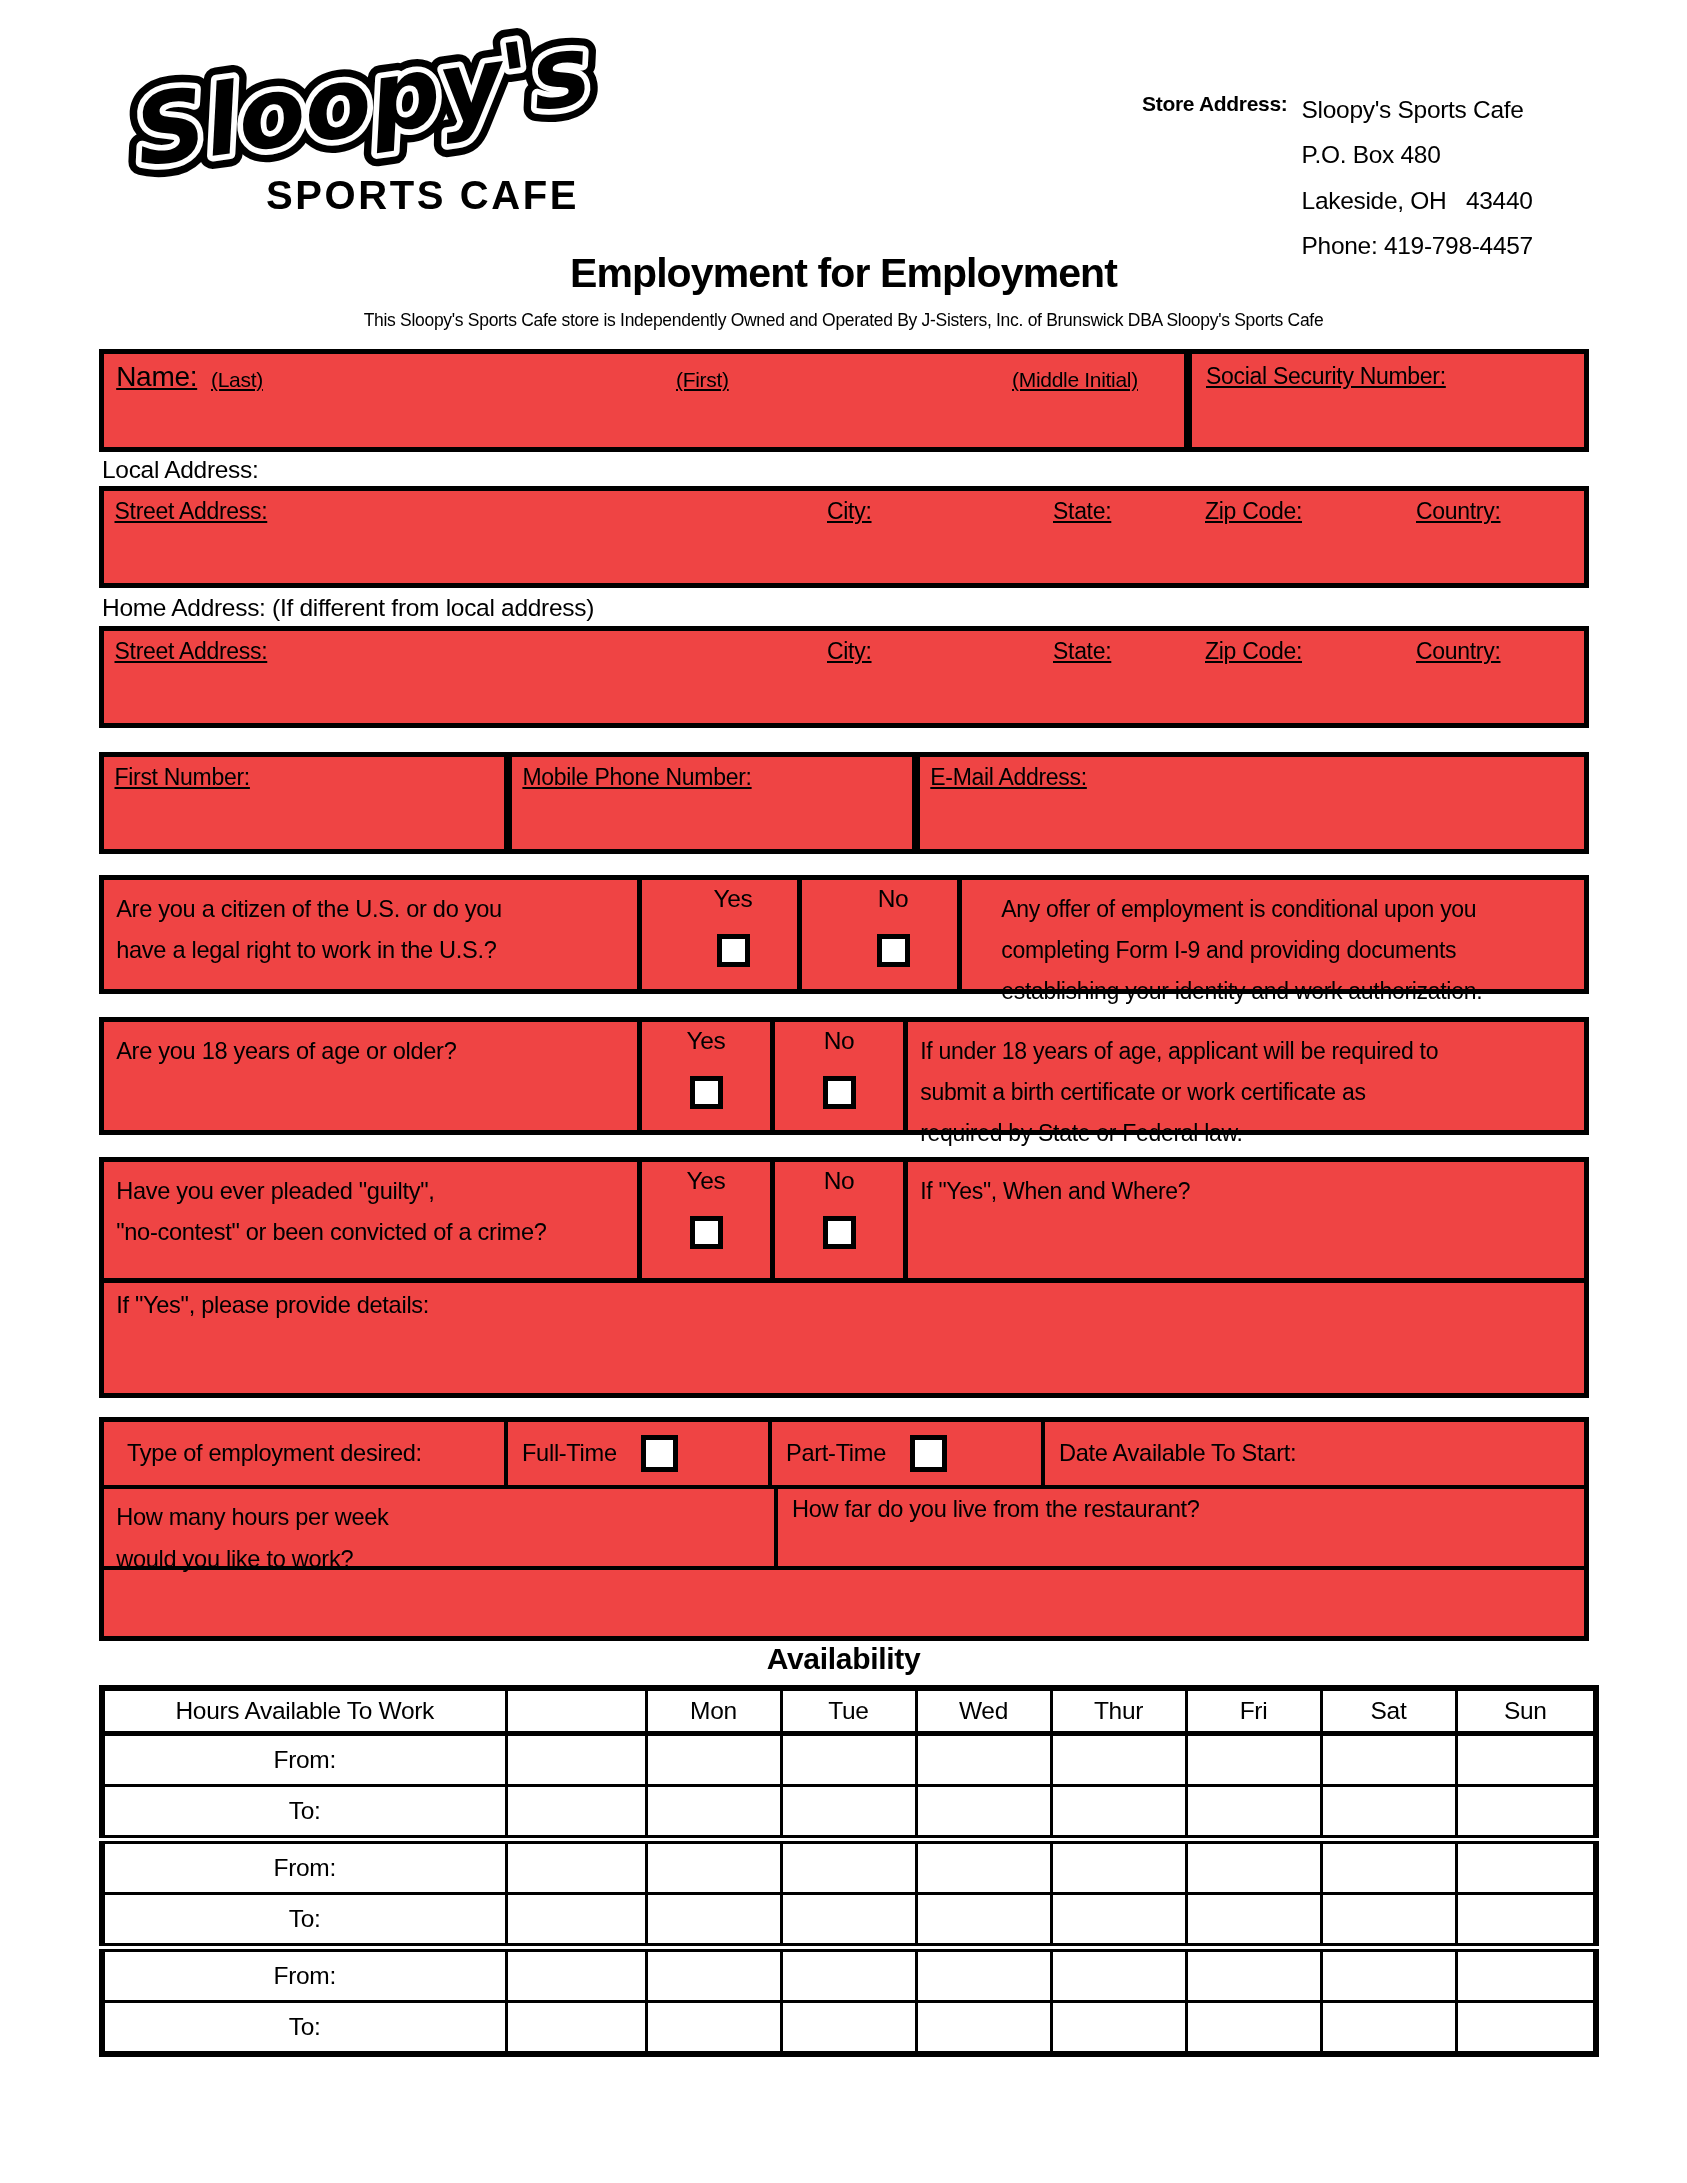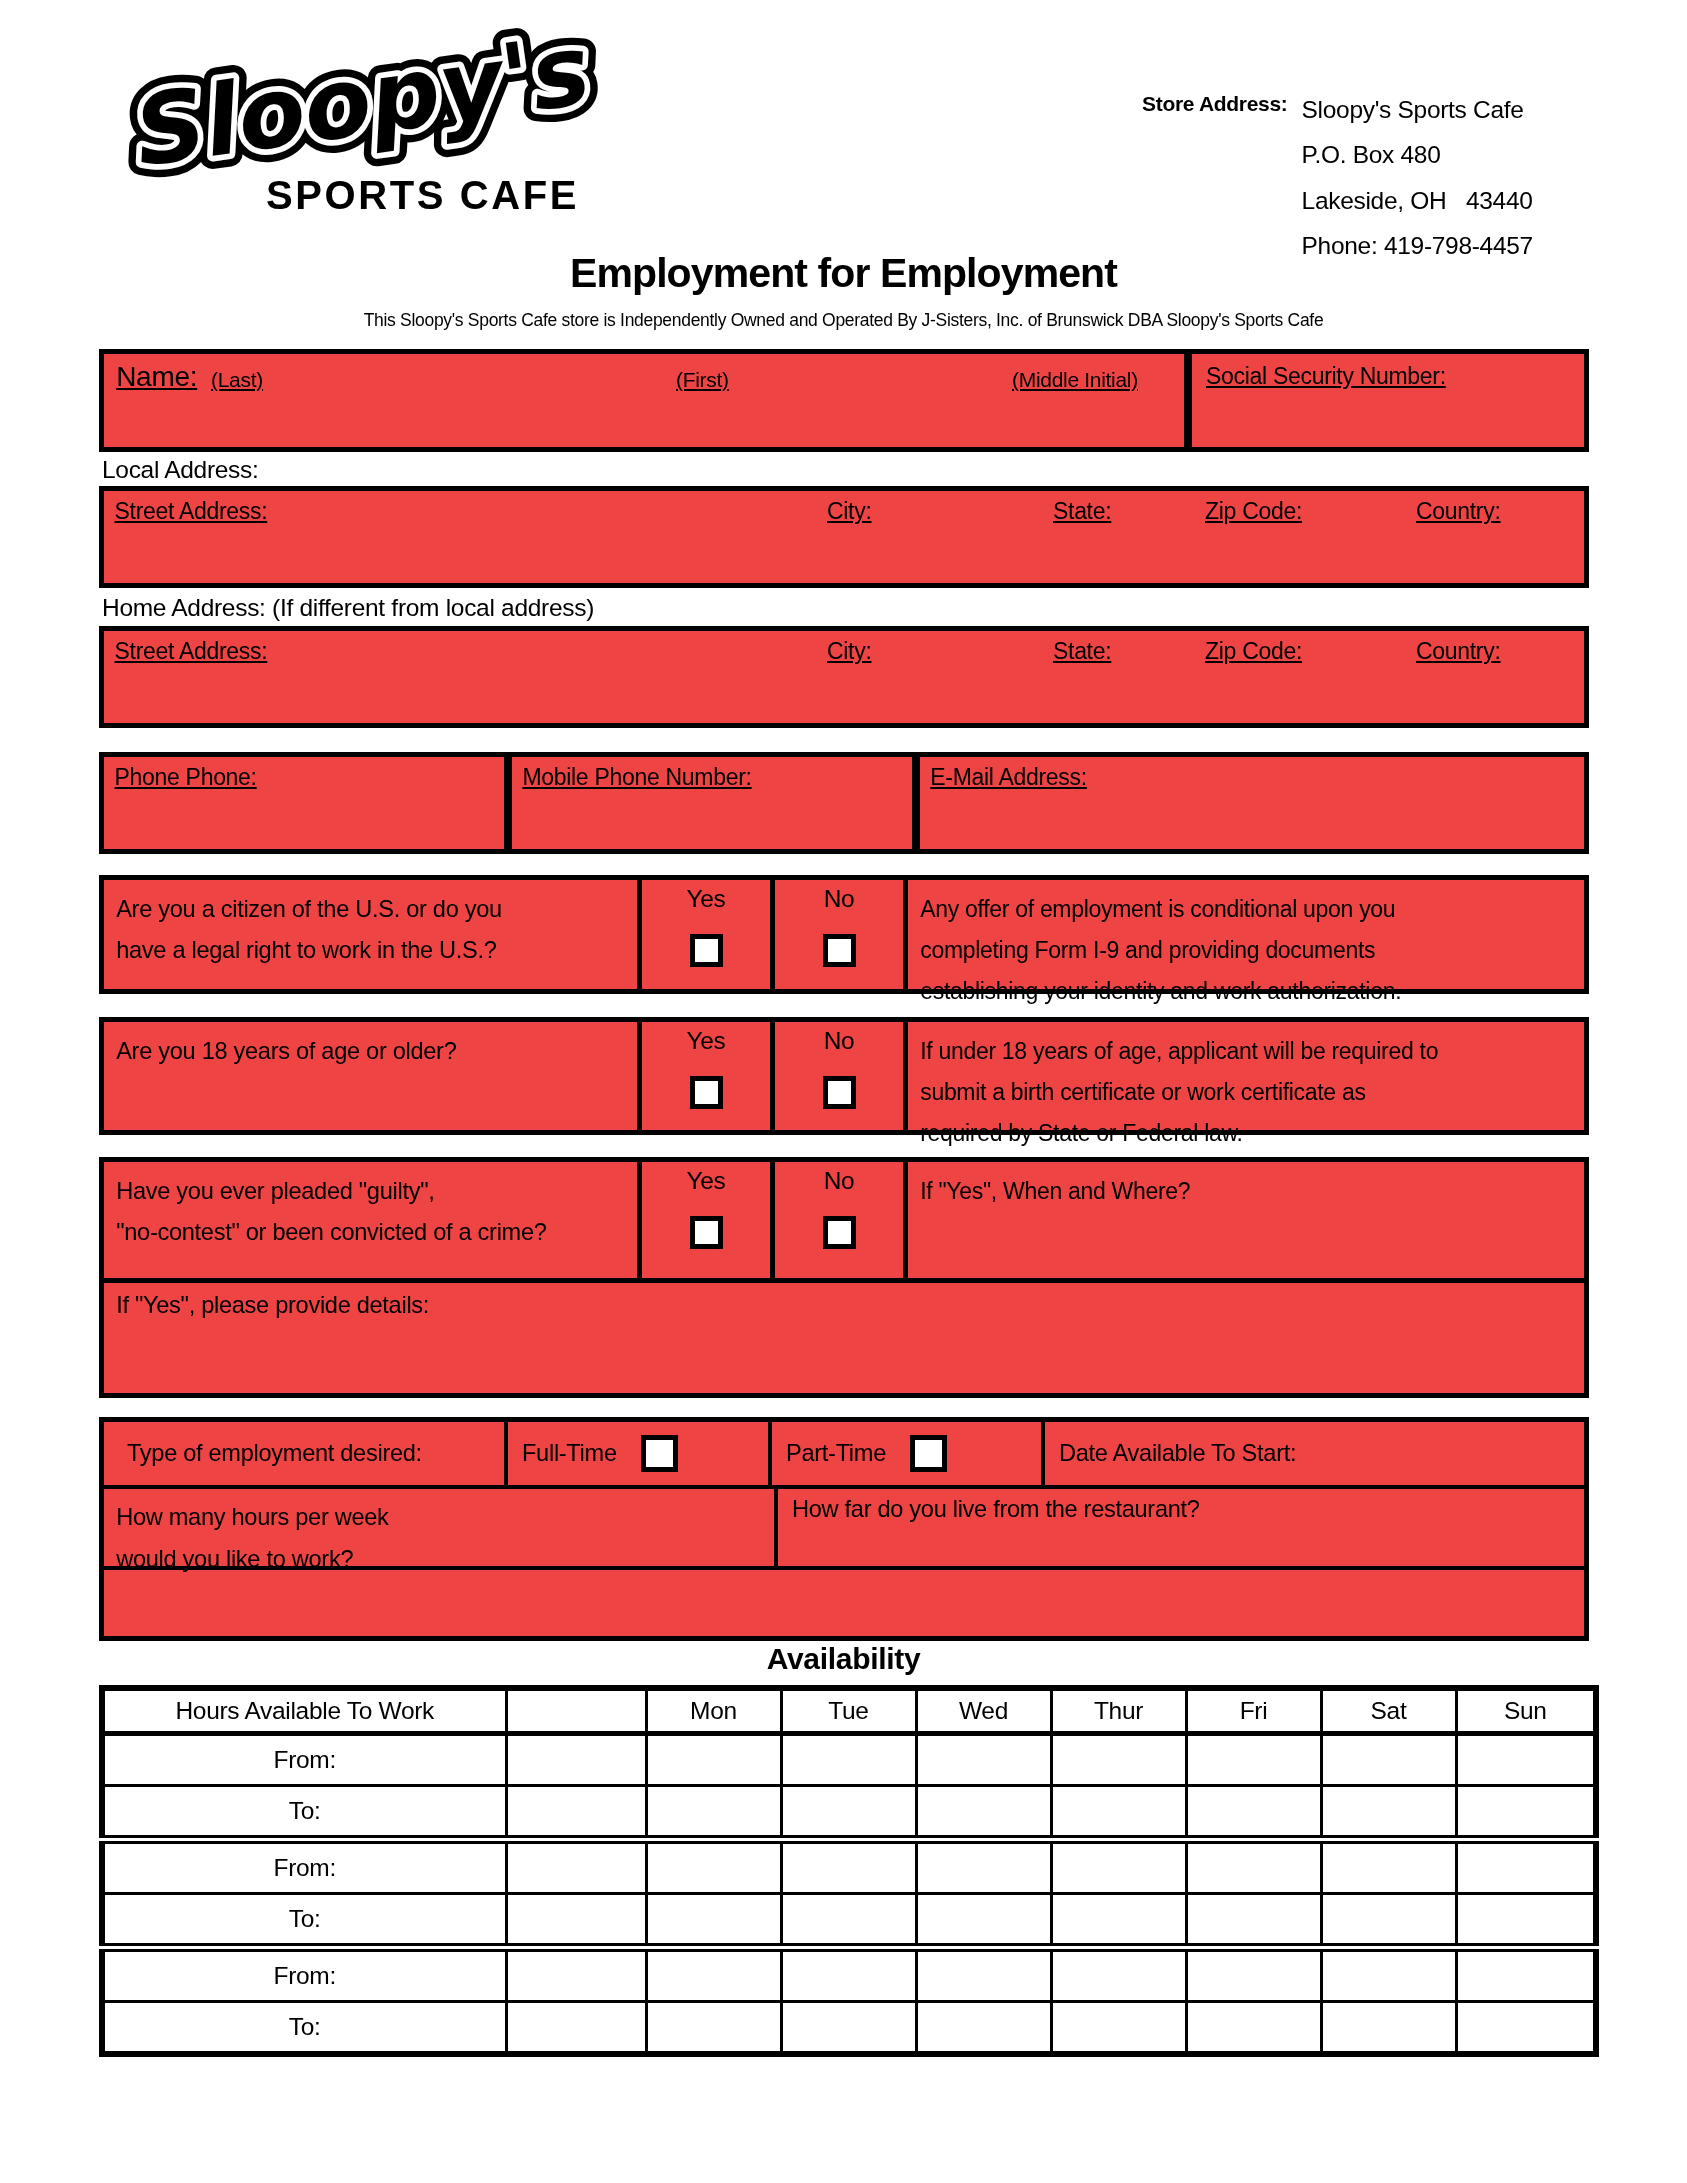--- a/index.html
+++ b/index.html
@@ -41,21 +41,21 @@
   .c-label { position:absolute; left:10.5px; top:7px; font-size:23px; }
   .v-divider { width:7.9px; background:#000; height:100%; }
 
   
   .qbox { display:flex; }
   .q-cell { width:538px; box-sizing:border-box; padding:8.7px 12.2px; font-size:23.6px; line-height:1.75; white-space:pre-line; border-right:5.2px solid #000; }
   .yn-cell { width:133px; box-sizing:border-box; border-right:5.2px solid #000; display:flex; flex-direction:column; align-items:center; padding-top:5.2px; }
   .yn-label { font-size:24.5px; }
   .cb { width:33px; height:33px; border:5.2px solid #000; margin-top:21px; background:#fff; box-sizing:border-box; }
   .note-cell { flex:1; padding:8.7px 12.2px; font-size:23px; line-height:1.8; white-space:pre-line; }
-  .q1 { top:875px; height:119px; }
+  .q1 { top:875px; height:119px;gap:27px; }
   .q2 { top:1017px; height:118px; }
   .q3 { top:1157px; height:241px; display:block; }
   .q3-top { display:flex; height:116px; }
   .q3-top .q-cell, .q3-top .yn-cell { height:100%; }
   .q3-details { border-top:5.2px solid #000; padding:8.7px 12.2px; font-size:23.6px; height:105px; }
 
   
   .emp-box { top:1417px; height:224px; }
   .e-row1 { display:flex; height:63px; border-bottom:4.4px solid #000; align-items:stretch; }
   .e-type { width:404px; border-right:4.4px solid #000; display:flex; align-items:center; padding-left:23px; font-size:23.6px; box-sizing:border-box; }
@@ -131,21 +131,21 @@
   <div class="box addr-box" style="top:626px;">
     <span class="addr-label ul" style="left:10.5px;">Street Address:</span>
     <span class="addr-label ul" style="left:723px;">City:</span>
     <span class="addr-label ul" style="left:949px;">State:</span>
     <span class="addr-label ul" style="left:1101px;">Zip Code:</span>
     <span class="addr-label ul" style="left:1312px;">Country:</span>
   </div>
 
   <div class="box contact-box">
     <div class="c-cell" style="width:400px;">
-      <span class="c-label ul">Phone Phone:</span>
+      <span class="c-label ul">First Number:</span>
     </div>
     <div class="v-divider"></div>
     <div class="c-cell" style="width:400px;">
       <span class="c-label ul">Mobile Phone Number:</span>
     </div>
     <div class="v-divider"></div>
     <div class="c-cell" style="flex:1;">
       <span class="c-label ul">E-Mail Address:</span>
     </div>
   </div>

